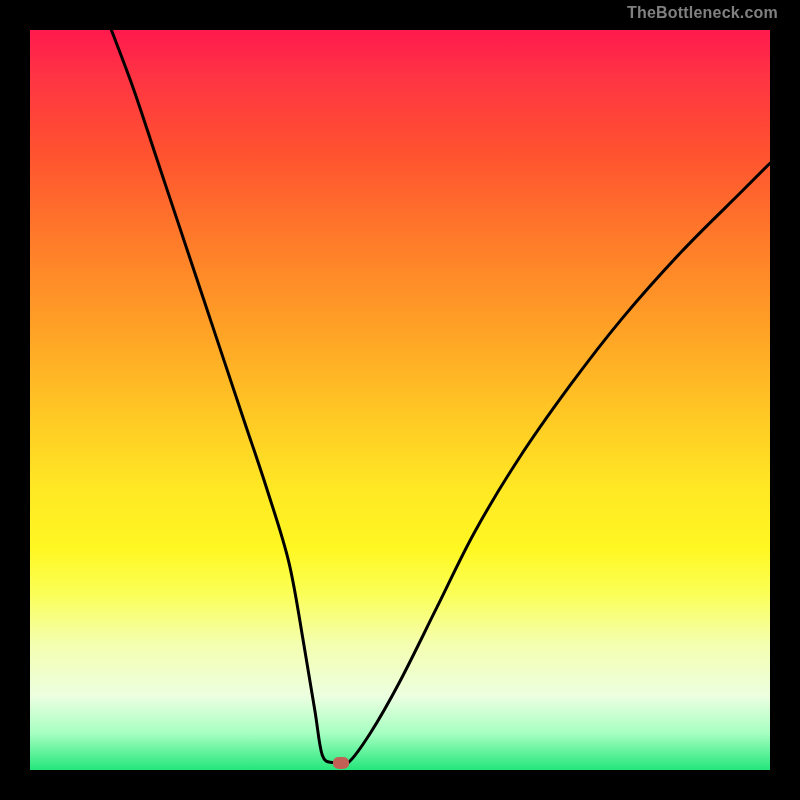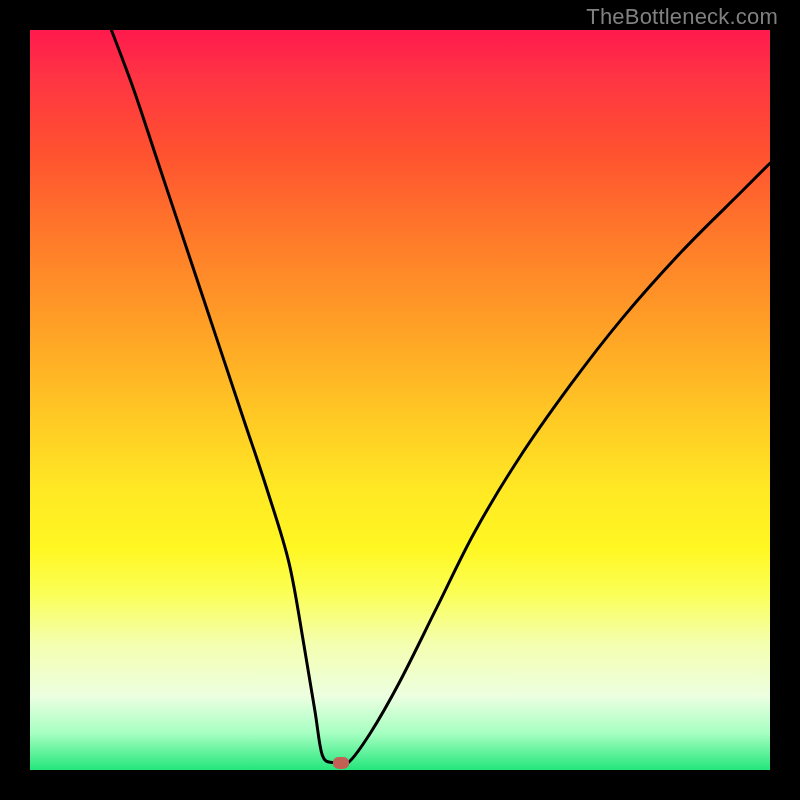--- a/index.html
+++ b/index.html
@@ -31,22 +31,22 @@
       #ecffe0 90%,
       #a7ffc2 95%,
       #23e67a 100%
     );
   }
   .watermark {
     position: absolute;
     top: 4px;
     right: 22px;
     color: #808080;
-    font-size: 22px;
-    font-weight: 400;
+    font-size: 16px;
+    font-weight: 700;
     letter-spacing: 0.2px;
   }
   svg.curve {
     position: absolute;
     left: 0;
     top: 0;
     width: 740px;
     height: 740px;
   }
   .marker {

